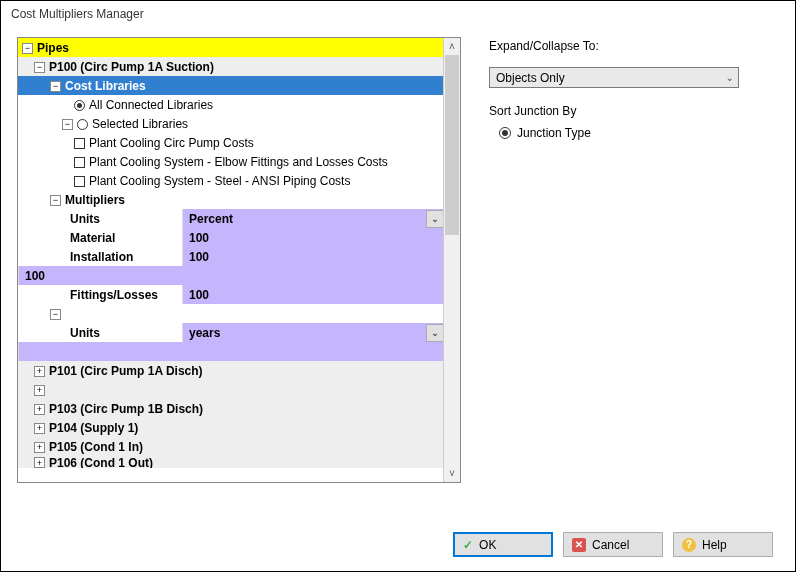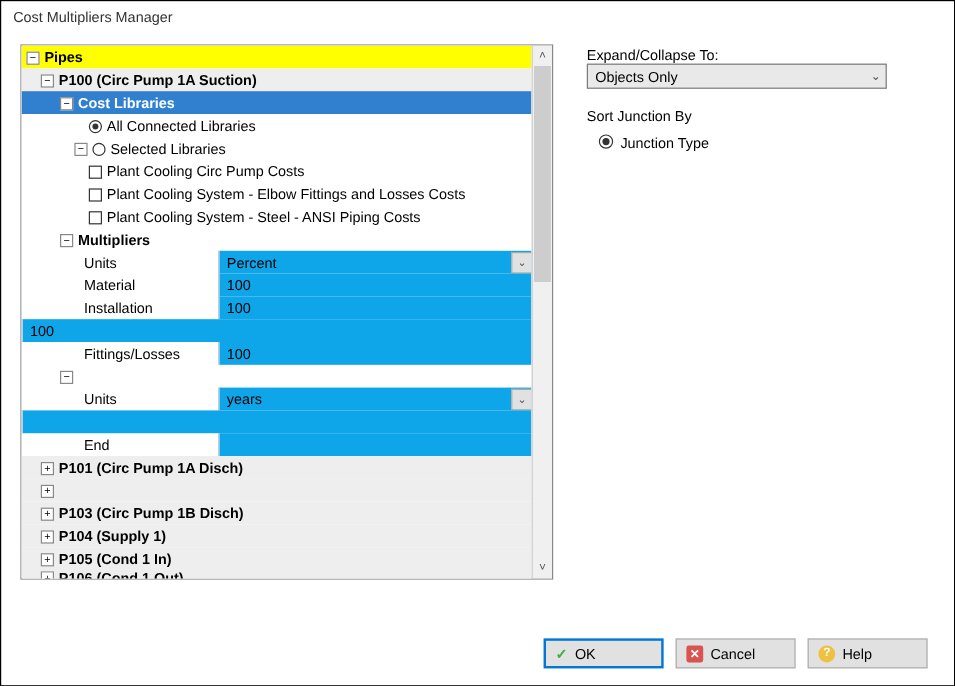--- a/index.html
+++ b/index.html
@@ -7,42 +7,42 @@
   .window { width: 796px; height: 572px; border: 1px solid #000; background: #fff; position: relative; }
   .titlebar { padding: 6px 10px 4px 10px; font-size: 12px; color: #333; }
   .content { position: relative; padding: 0 16px; }
   .main-area { display: flex; }
   .tree-panel { width: 444px; border: 1px solid #888; margin-top: 12px; display: flex; height: 446px; }
   .tree-scroll { flex: 1; overflow: hidden; background: #fff; position: relative; }
   .scrollbar { width: 17px; background: #f0f0f0; border-left: 1px solid #ccc; position: relative; }
   .scroll-up, .scroll-down { height: 17px; display: flex; align-items: center; justify-content: center; color: #555; font-size: 10px; user-select: none; }
   .scroll-thumb { position: absolute; left: 1px; right: 1px; background: #cdcdcd; }
   .right-panel { margin-left: 28px; margin-top: 14px; width: 260px; }
-  .label { margin-bottom: 0; }
+  .label { margin-bottom: 14px; }
   .dropdown { width: 250px; height: 21px; border: 1px solid #7a7a7a; background: #e9e9e9; display: flex; align-items: center; justify-content: space-between; padding: 0 4px 0 6px; }
   .dropdown-arrow { font-size: 10px; color: #555; }
   .group { margin-top: 16px; }
   .group-title { margin-bottom: 8px; }
-  .radio-row { display: flex; margin: 2px 0 4px 10px; }
+  .radio-row { display: flex; align-items: center; margin: 2px 0 4px 10px; }
   .radio { width: 12px; height: 12px; border: 1px solid #333; border-radius: 50%; margin-right: 6px; display: flex; align-items: center; justify-content: center; }
   .radio.selected::after { content: ""; width: 6px; height: 6px; background: #333; border-radius: 50%; }
   .tree-row { height: 19px; display: flex; align-items: center; white-space: nowrap; border-top: 1px solid transparent; }
   .tree-row.header { background: #ffff00; font-weight: bold; }
   .tree-row.pipe { background: #eee; font-weight: bold; }
   .tree-row.section { background: #3180d0; color: #fff; font-weight: bold; }
   .tree-row.subheader { font-weight: bold; }
   .tree-row .indent { display: inline-block; }
   .toggle { width: 11px; height: 11px; border: 1px solid #888; background: #fff; color: #000; font-size: 9px; line-height: 8px; text-align: center; margin-right: 4px; display: inline-flex; align-items: center; justify-content: center; font-weight: normal; }
   .radio-sm { width: 11px; height: 11px; border: 1px solid #333; border-radius: 50%; margin-right: 4px; display: inline-flex; align-items: center; justify-content: center; flex-shrink: 0; }
   .radio-sm.selected::after { content: ""; width: 5px; height: 5px; background: #333; border-radius: 50%; }
   .check-sm { width: 11px; height: 11px; border: 1px solid #333; background: #fff; margin-right: 4px; flex-shrink: 0; }
-  .field-box { flex: 1; height: 19px; border-left: 1px solid #ddd; background: #0ea5e9; display: flex; align-items: center; padding-left: 6px; }
+  .field-box { flex: 1; height: 19px; border-left: 1px solid #ddd; background: #c4b5fd; display: flex; align-items: center; padding-left: 6px; }
   .field-box.select { justify-content: space-between; padding-right: 0; }
   .select-btn { width: 17px; height: 18px; background: #e1e1e1; border-left: 1px solid #aaa; border-top: 1px solid #aaa; border-bottom: 1px solid #aaa; display: flex; align-items: center; justify-content: center; color: #555; font-size: 9px; }
-  .tree-grid-row { display: flex; align-items: stretch; height: 19px; }
+  .tree-grid-row { display: flex; align-items: stretch; height: 19px; font-weight: bold; }
   .tree-grid-row .col-label { width: 164px; display: flex; align-items: center; }
 
   .button-bar { position: absolute; bottom: 14px; right: 22px; display: flex; gap: 10px; }
   .btn { width: 100px; height: 25px; border: 1px solid #adadad; background: #e1e1e1; display: flex; align-items: center; padding-left: 8px; gap: 6px; }
   .btn.primary { border: 2px solid #0078d7; }
   .icon-check { color: #3cb043; font-weight: bold; }
   .icon-x { width: 14px; height: 14px; background: #d9534f; color: #fff; font-size: 10px; display: flex; align-items: center; justify-content: center; border-radius: 2px; font-weight: bold; }
   .icon-help { width: 14px; height: 14px; background: #f0c040; color: #fff; font-size: 10px; display: flex; align-items: center; justify-content: center; border-radius: 50%; font-weight: bold; }
 </style>
 </head>
@@ -165,27 +165,20 @@
                 <span>Units</span>
               </div>
             <div class="field-box select">
               <span>years</span>
               <span class="select-btn">⌄</span>
             </div>
           </div>
           <div class="tree-grid-row">
             <div class="field-box"></div>
           </div>
-          <div class="tree-grid-row">
-            <div class="col-label">
-                <span class="indent" style="width:52px"></span>
-                <span>End</span>
-              </div>
-            <div class="field-box"></div>
-          </div>
 
           <div class="tree-row pipe">
             <span class="indent" style="width:16px"></span>
             <span class="toggle">+</span>
             <span>P101 (Circ Pump 1A Disch)</span>
           </div>
           <div class="tree-row pipe">
             <span class="indent" style="width:16px"></span>
             <span class="toggle">+</span>
           </div>

